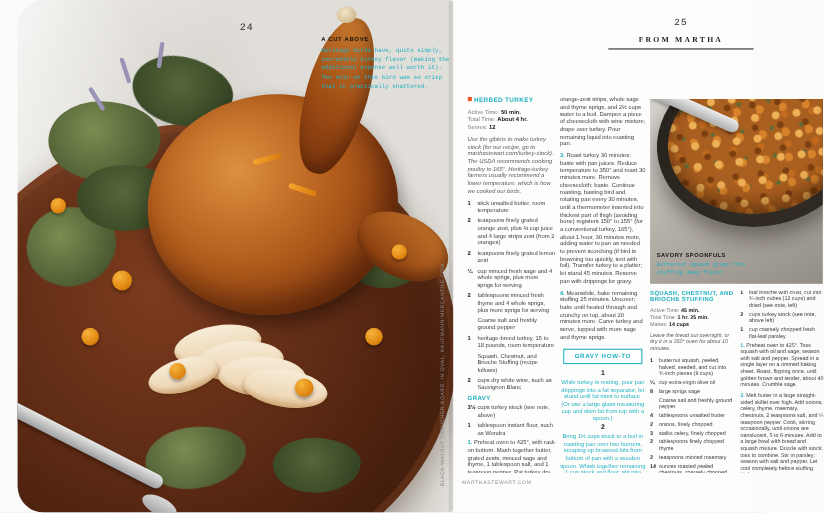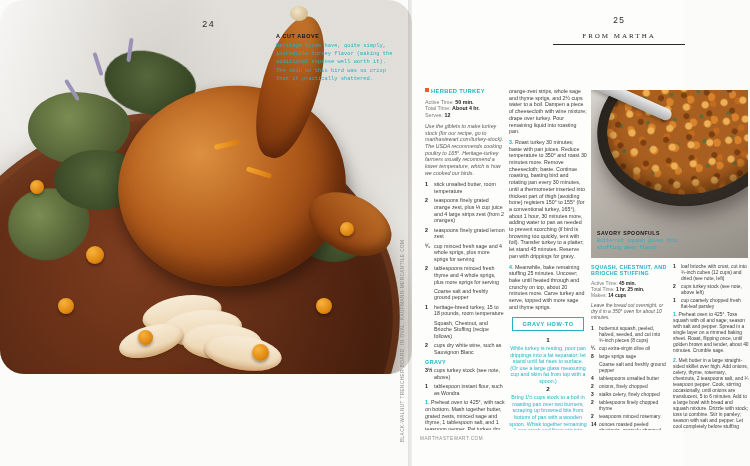--- a/index.html
+++ b/index.html
@@ -4,21 +4,21 @@
 <style>
   :root{
     --teal:#23b2c3; --orange:#f05a28; --ink:#3b3b3b; --rule:#2a2a2a;
   }
   *{box-sizing:border-box;margin:0;padding:0;}
   html,body{width:750px;height:466px;overflow:hidden;}
   body{background:#fbfbfa;font-family:"Liberation Sans",sans-serif;color:var(--ink);}
   .spread{position:relative;width:750px;height:466px;background:#fbfbfa;}
 
   
-  .photo-left{position:absolute;left:0;top:0;width:412px;height:374px;overflow:hidden;
+  .photo-left{position:absolute;left:16px;top:0;width:412px;height:466px;overflow:hidden;
     background:
       linear-gradient(115deg, rgba(255,255,255,.75) 0%, rgba(255,255,255,0) 32%),
       linear-gradient(62deg, rgba(176,170,162,.38) 8%, transparent 24%, rgba(186,180,172,.30) 52%, transparent 68%),
       linear-gradient(150deg, rgba(200,196,190,.25) 60%, transparent 80%),
       #e9e7e2; border-radius: 24px;}
   .platter{position:absolute;left:-70px;top:112px;width:470px;height:420px;border-radius:50%;
     transform:rotate(-6deg);
     background:radial-gradient(ellipse at 44% 34%, #7d3c1e 0%, #5c2a14 45%, #411c0c 76%, #2c1208 100%);
     box-shadow:0 12px 30px rgba(40,20,8,.38), inset 0 0 0 7px rgba(150,80,40,.28), inset 0 14px 34px rgba(255,200,150,.12);}
   .turkey-body{position:absolute;left:118px;top:86px;width:228px;height:200px;border-radius:50%;transform:rotate(-8deg);
@@ -59,21 +59,21 @@
 
   
   .page-right{position:absolute;left:412px;top:0;width:272px;height:466px;background:#fdfdfc;}
   .credit-vertical{position:absolute;left:-12px;top:112px;width:10px;height:330px;
     writing-mode:vertical-rl;transform:rotate(180deg);
     font-size:4.6px;letter-spacing:.5px;color:#8d8d8d;white-space:nowrap;}
   .header{position:absolute;left:78px;top:16px;width:258px;text-align:center;}
   .pagenum-right{font-size:8.5px;letter-spacing:1px;margin-bottom:6px;}
   .title{font-family:"Liberation Mono","DejaVu Sans Mono",monospace;font-size:12.5px;letter-spacing:2.5px;
     color:#1f1f1f;padding-bottom:4px;border-bottom:1px solid var(--rule);}
-  .subtitle{font-family:"Liberation Serif","DejaVu Serif",serif;font-weight:normal;font-size:7px;letter-spacing:2px;
+  .subtitle{font-family:"Liberation Serif","DejaVu Serif",serif;font-weight:bold;font-size:7px;letter-spacing:2px;
     color:#1f1f1f;margin-top:4px;padding-bottom:4px;}
   .subtitle-rule{width:132px;height:1px;background:var(--rule);margin:0 auto;}
 
   .col{position:absolute;top:88px;height:342px;overflow:hidden;font-size:5.3px;line-height:6.7px;}
   .col1{left:13px;width:80px;}
   .col2{left:97px;width:78px;}
   .rhead{color:var(--teal);font-weight:bold;font-size:5.8px;letter-spacing:.3px;margin-bottom:4px;}
   .bullet{display:inline-block;width:4px;height:4px;background:var(--orange);margin-right:2px;vertical-align:1px;}
   .meta{margin-bottom:4px;}
   .meta-line .ml{color:#7a7a7a;}

